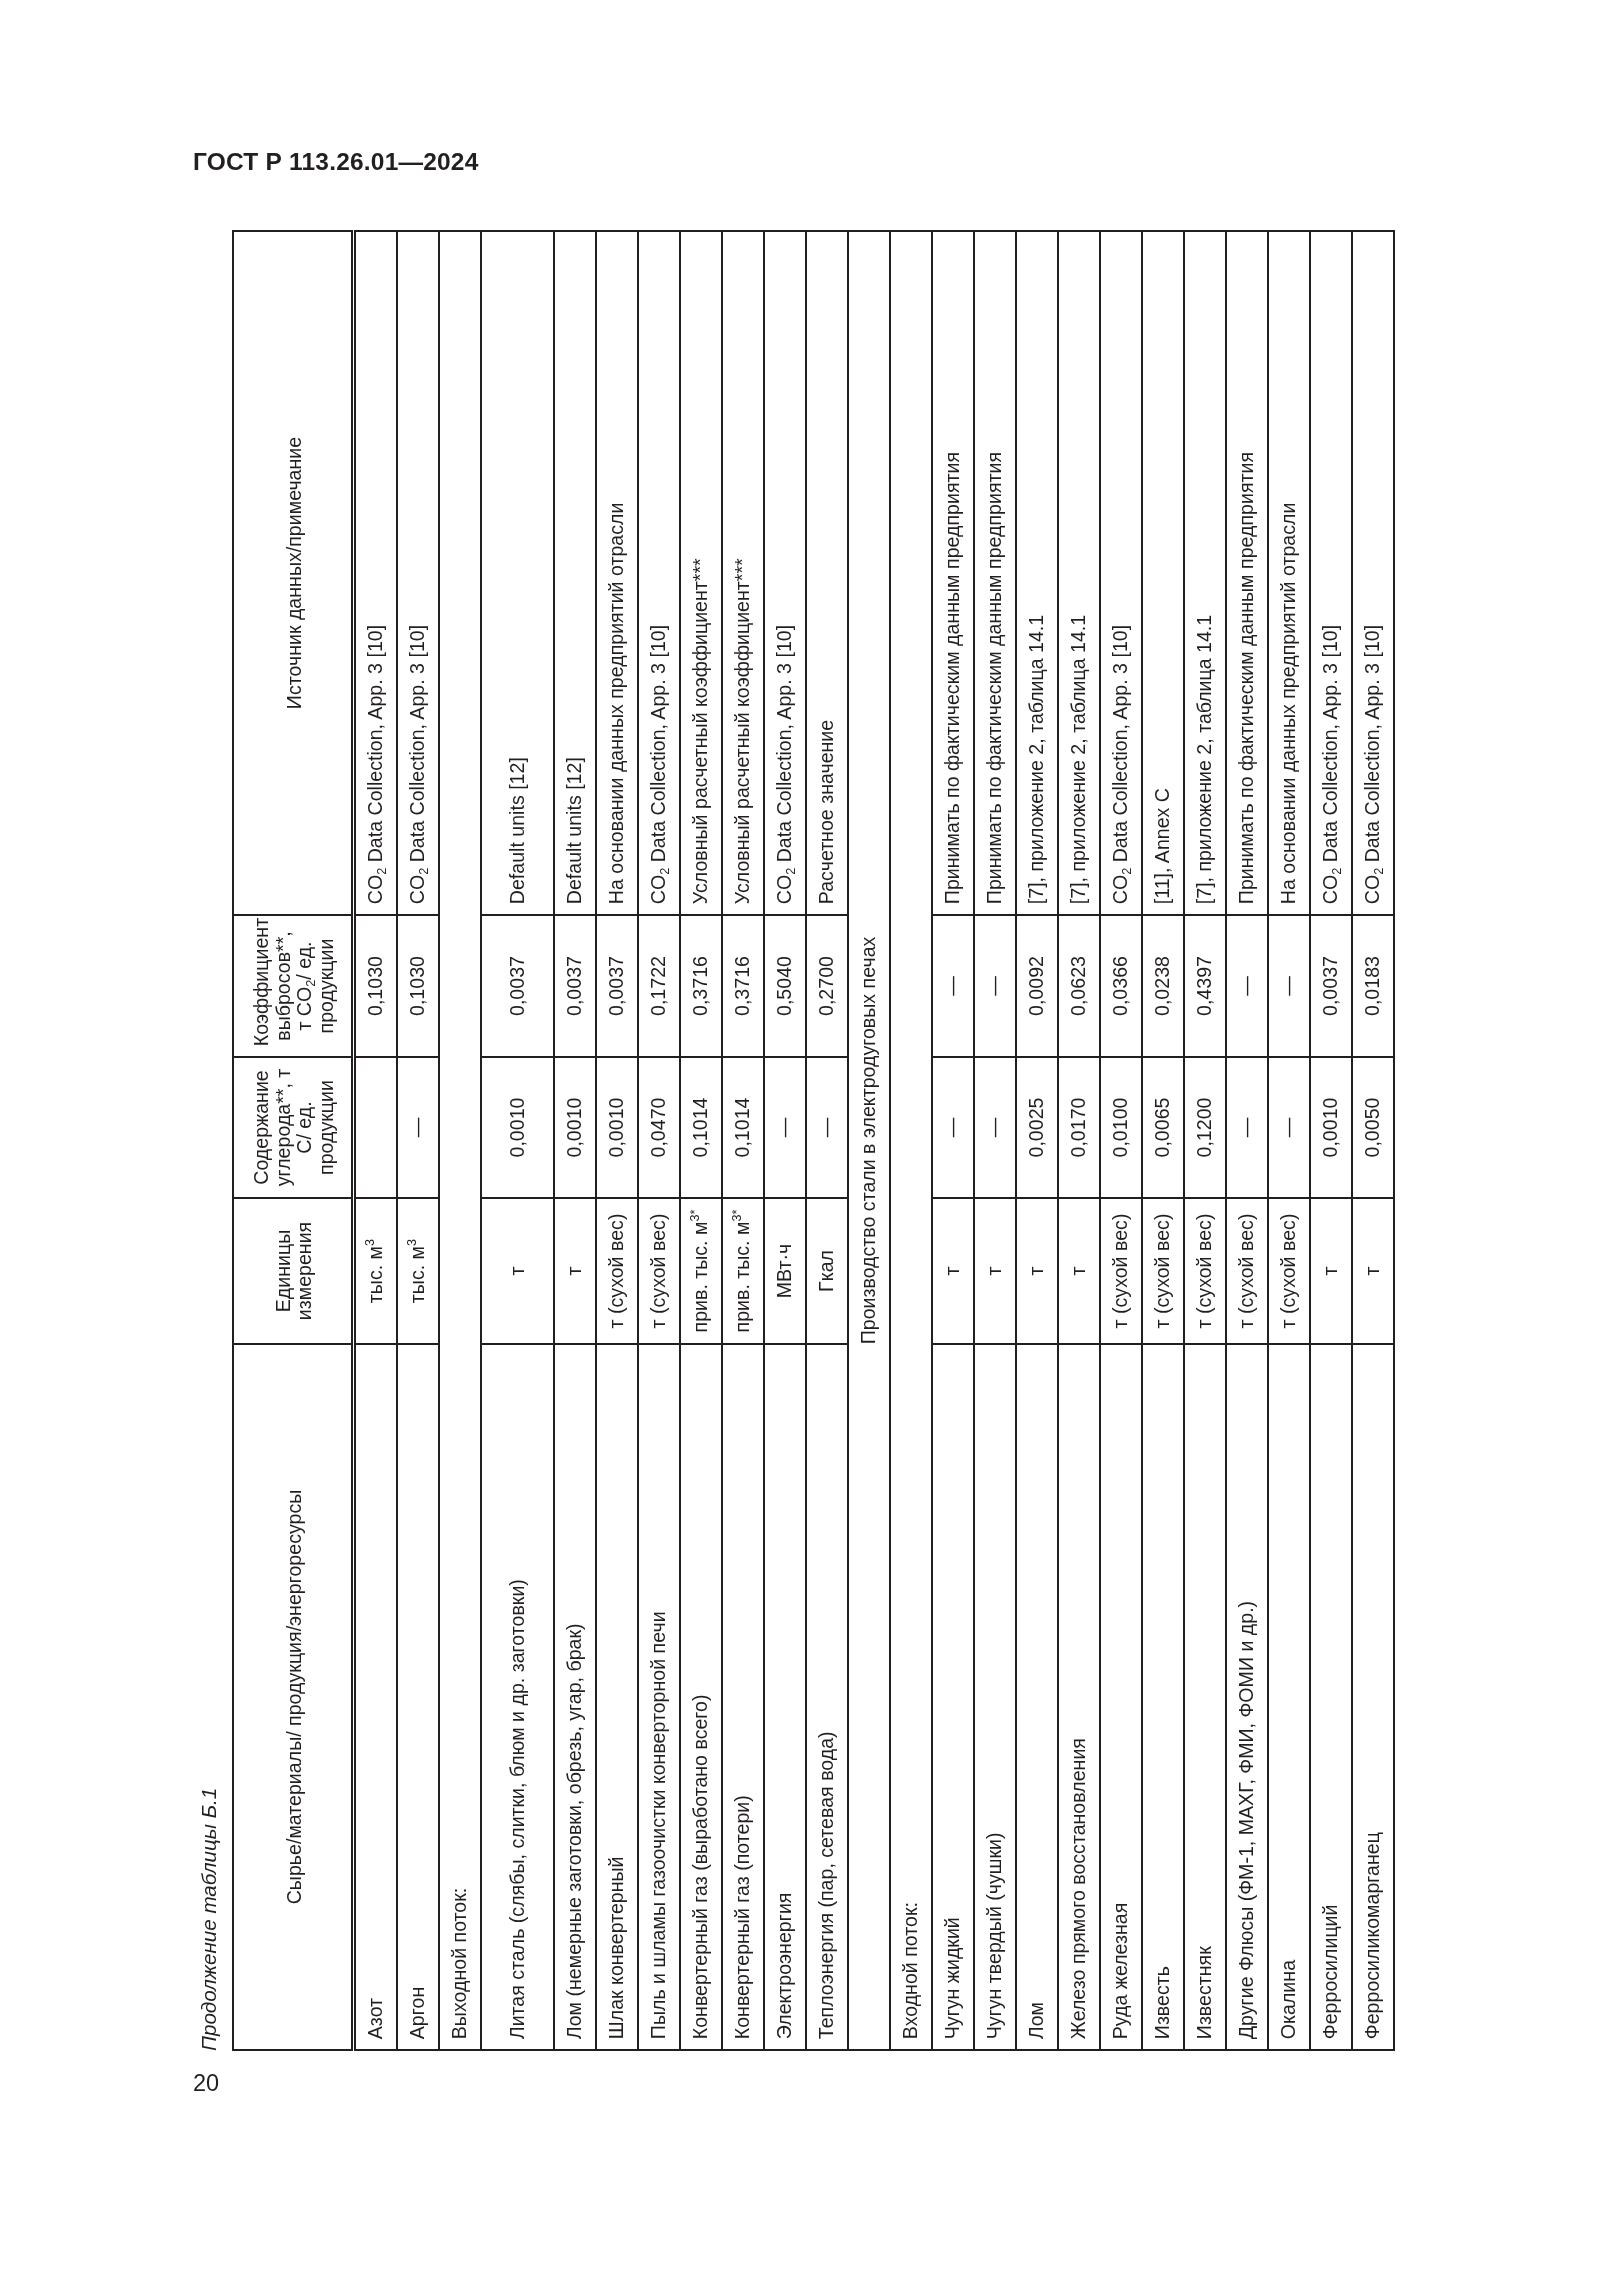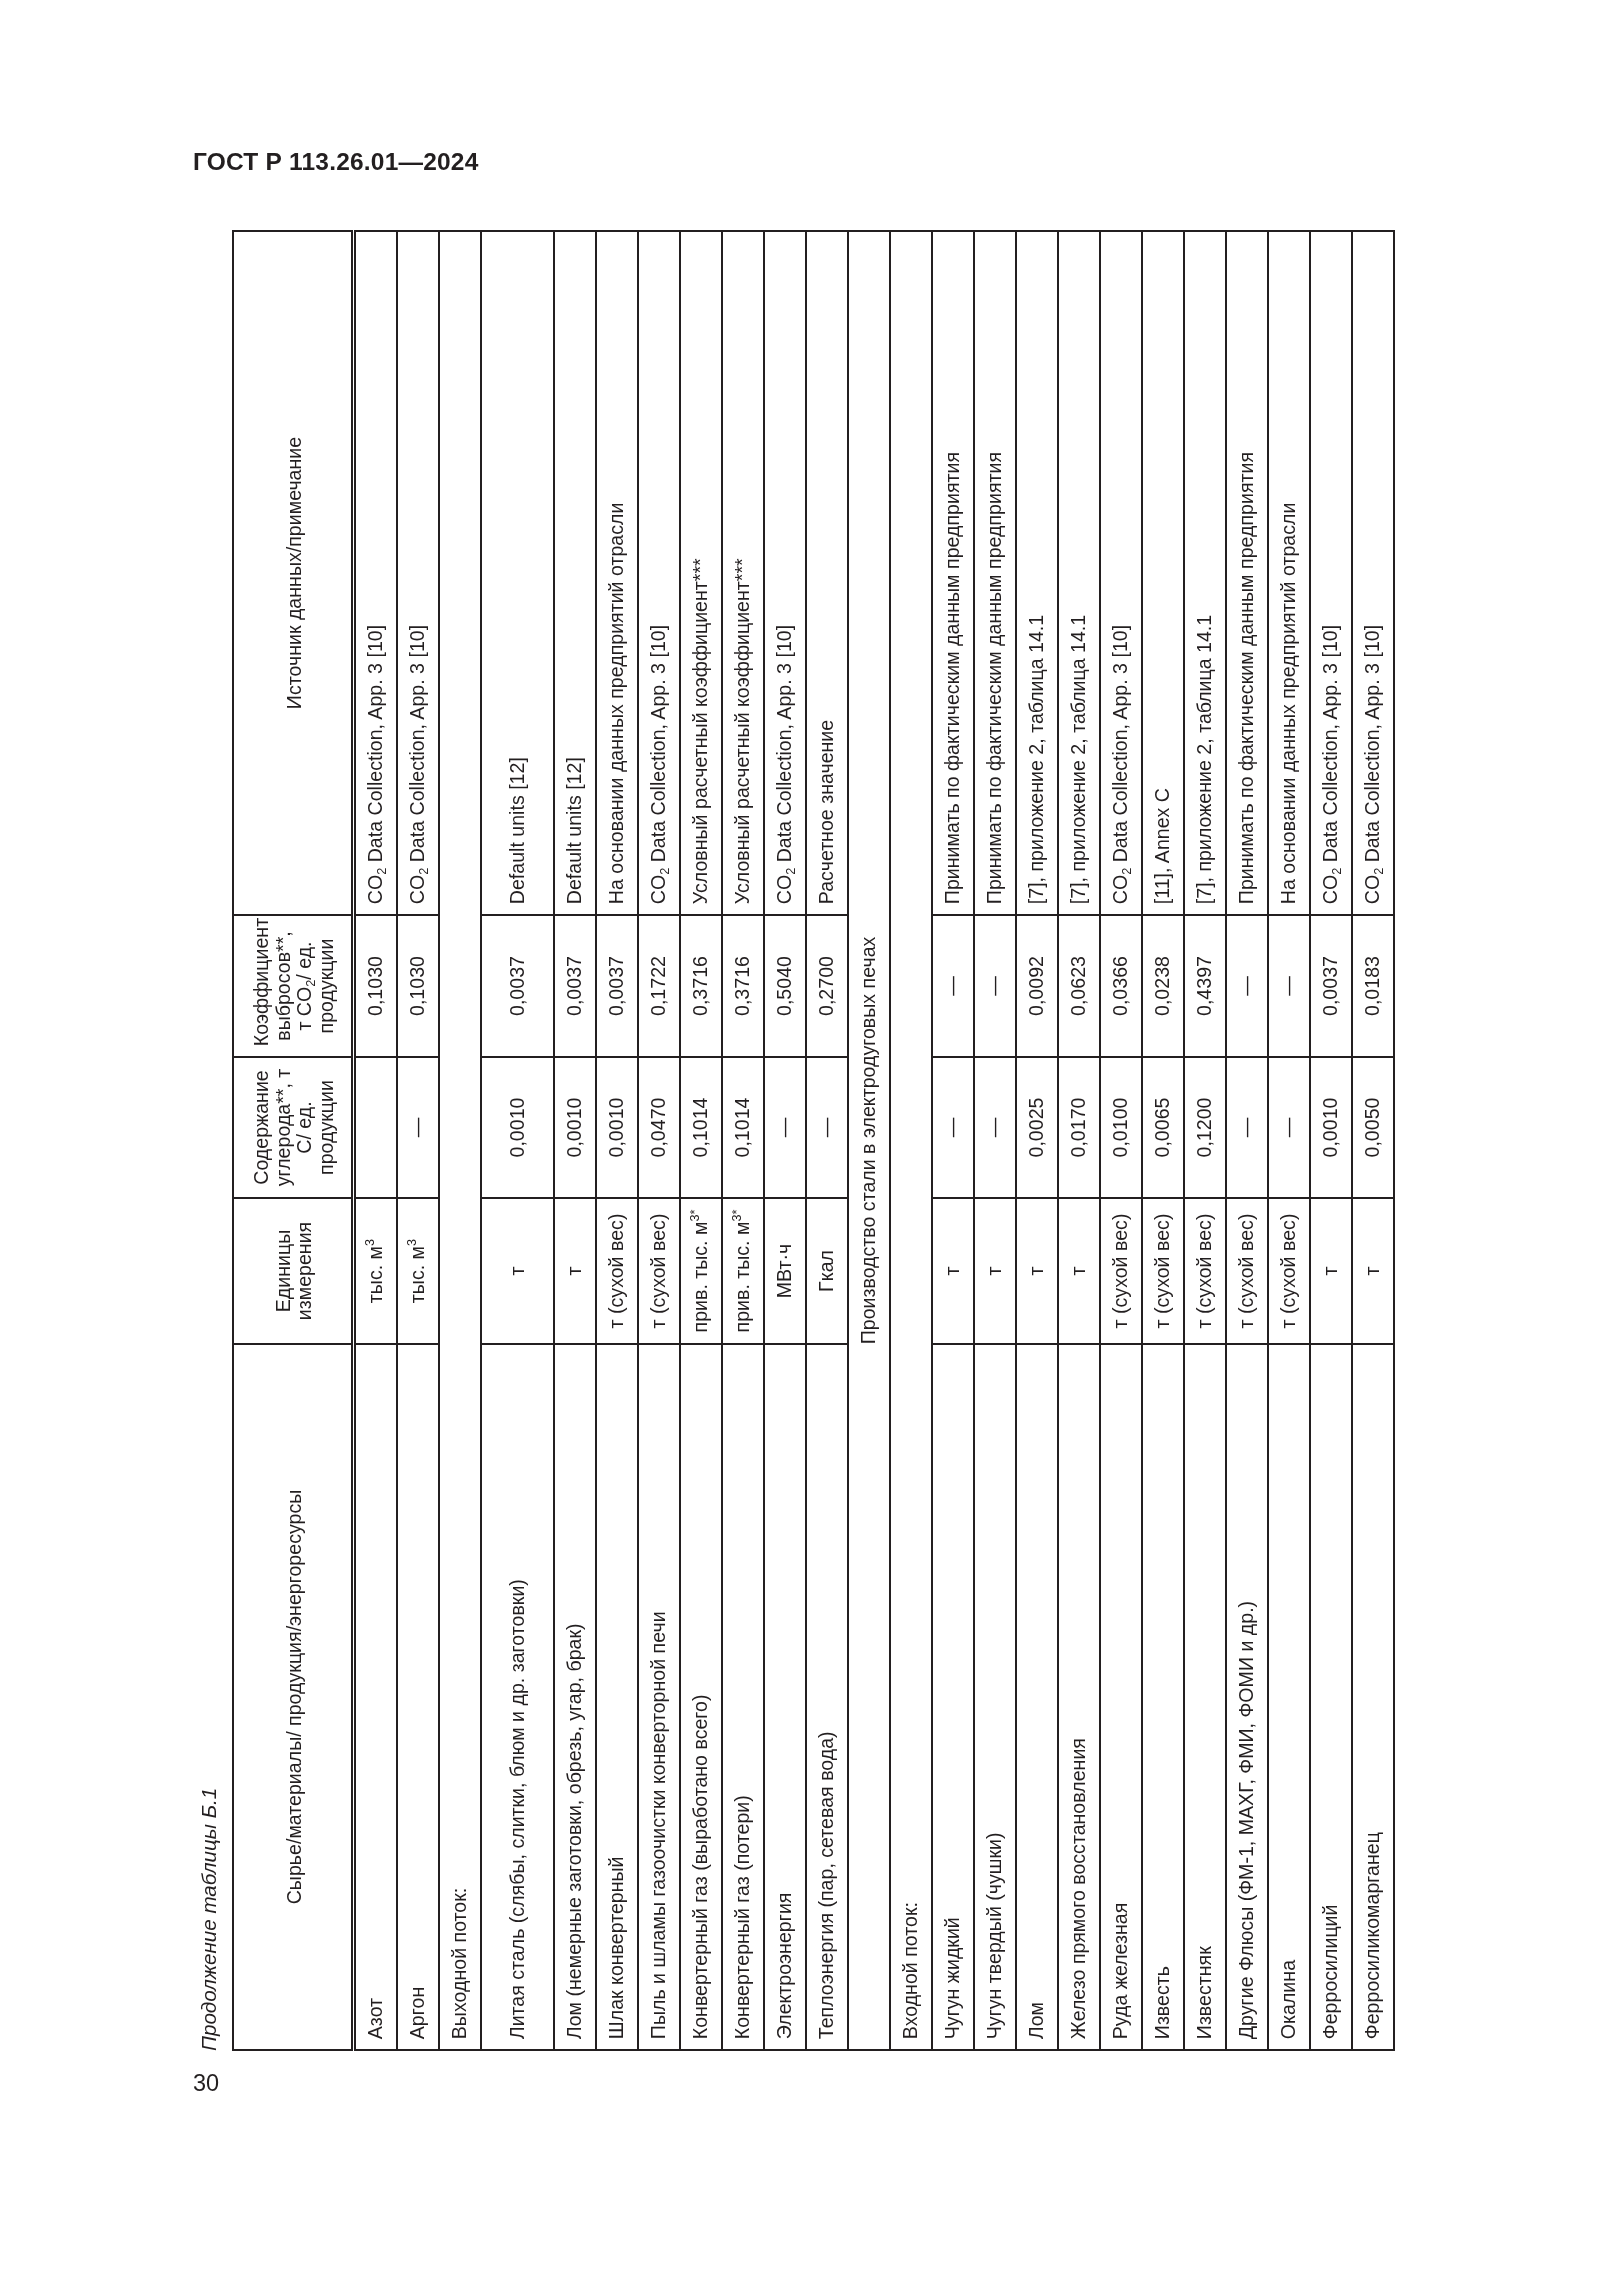--- a/index.html
+++ b/index.html
@@ -25,21 +25,21 @@
   td.section { text-align: center; }
   sub { font-size: 12.7px; vertical-align: -3.9px; line-height: 0; }
   sup { font-size: 12.7px; vertical-align: 7.8px; line-height: 0; }
   .just { text-align: justify; text-align-last: left; }
 </style>
 </head>
 <body>
 
 <div class="doc-title">ГОСТ Р 113.26.01—2024</div>
 <div class="caption">Продолжение таблицы Б.1</div>
-<div class="page-num">30</div>
+<div class="page-num">20</div>
 
 <div class="rot">
 <table>
   <colgroup>
     <col style="width:706px">
         <col style="width:146px">
         <col style="width:141px">
         <col style="width:142px">
         <col style="width:684px">
   </colgroup>

